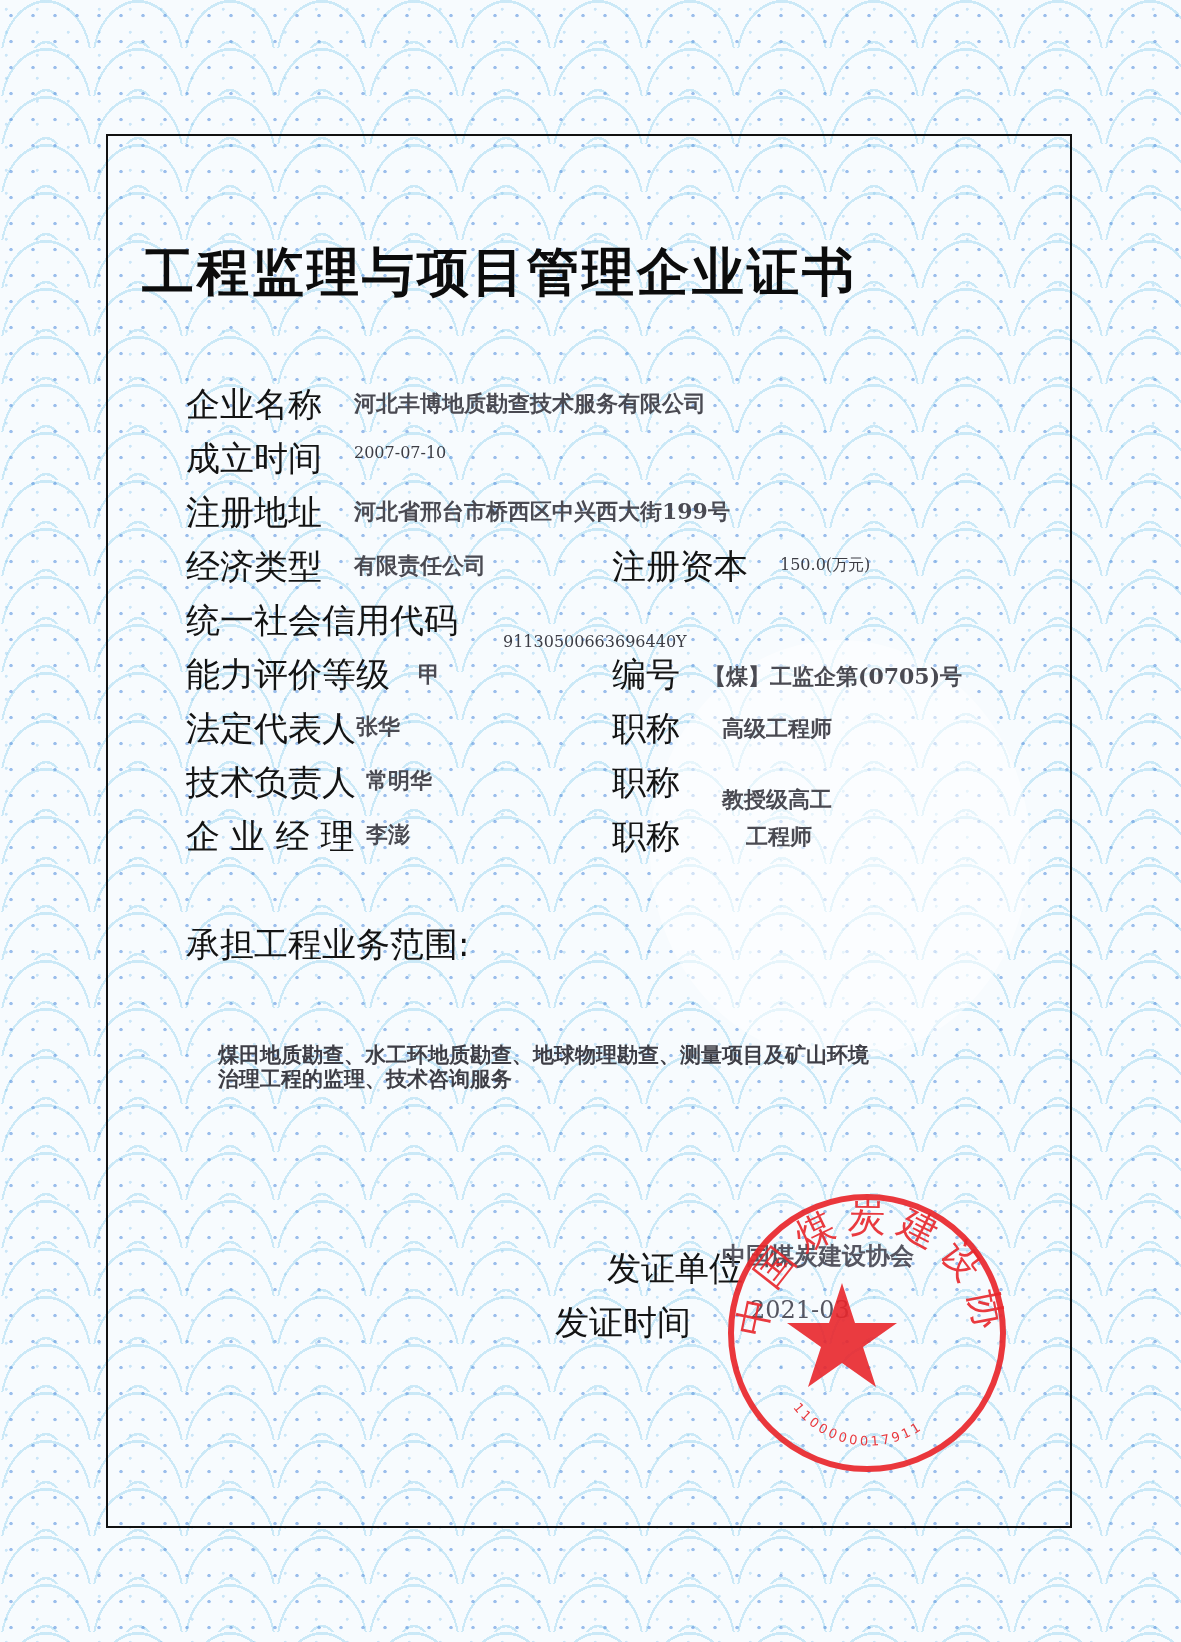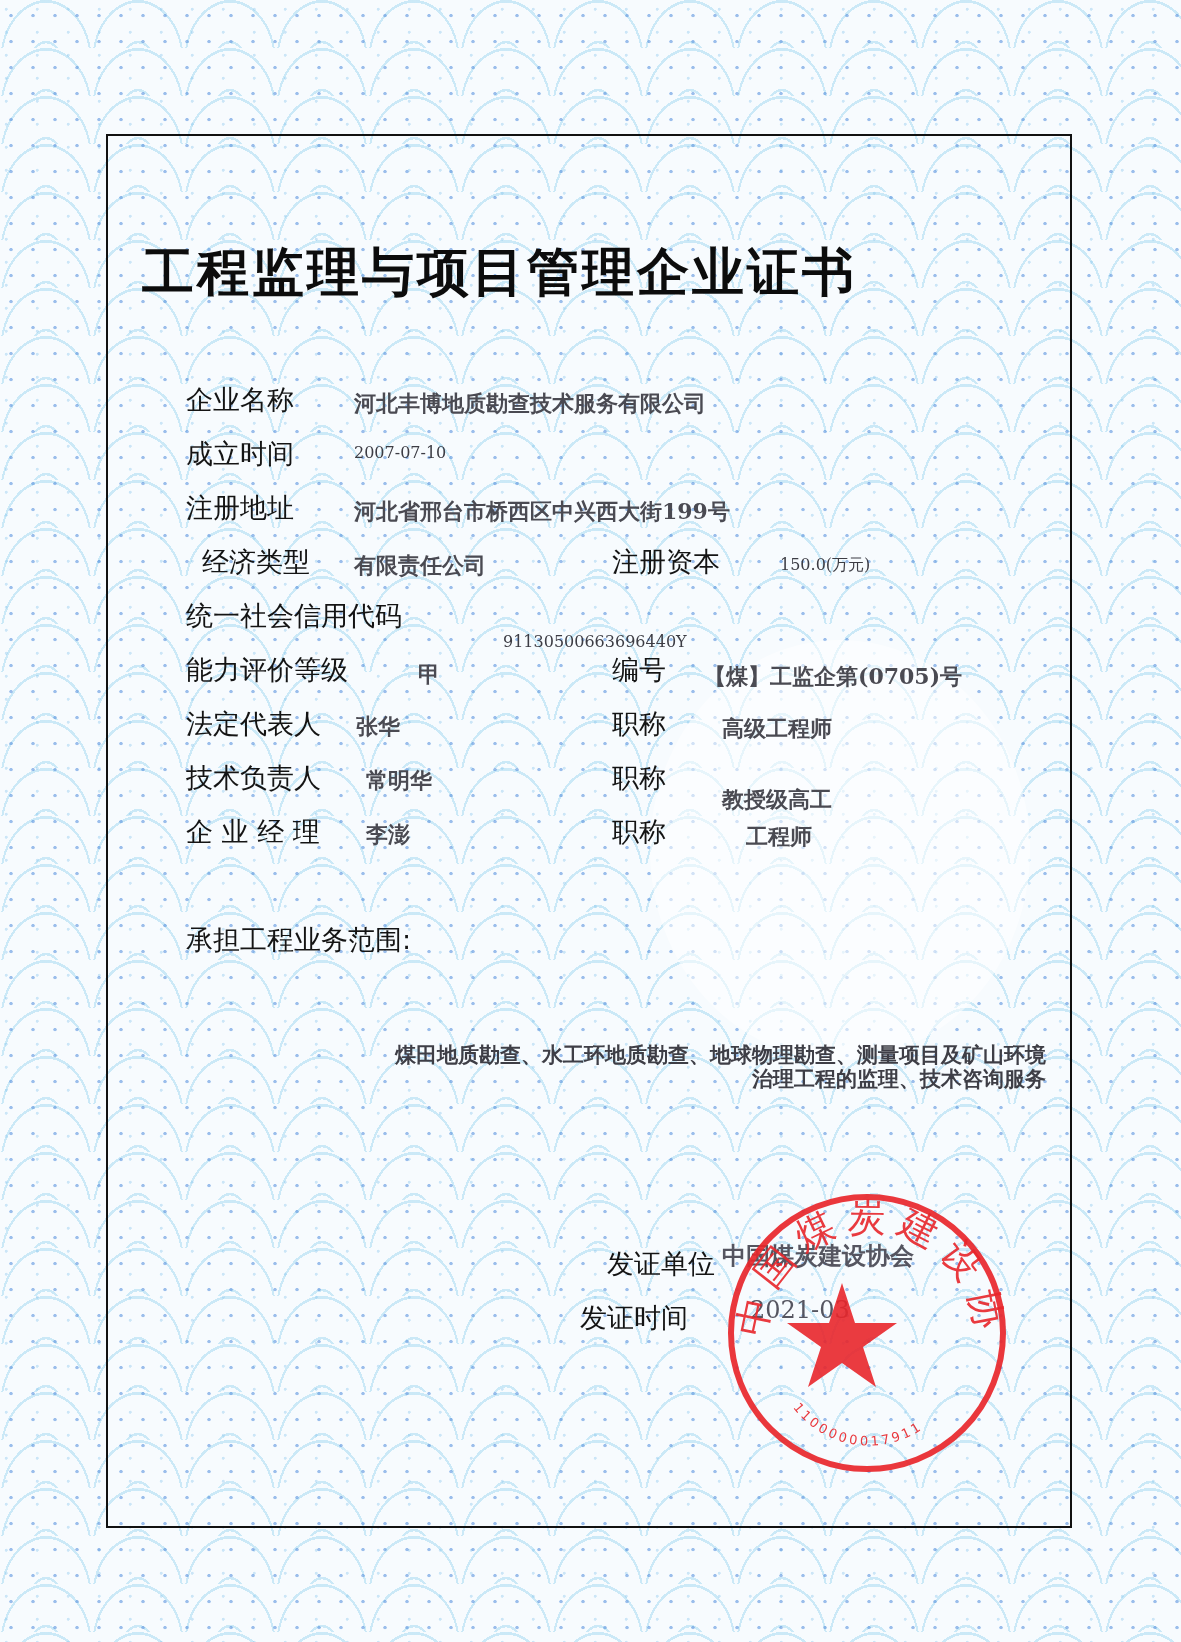--- a/index.html
+++ b/index.html
@@ -18,31 +18,31 @@
       position: absolute; left: 106px; top: 134px; width: 966px; height: 1394px;
       border: 2px solid #111; box-sizing: border-box;
     }
     .title {
       position: absolute; left: 0; top: 238px; width: 999px; text-align: center;
       font-family: "DejaVu Sans", sans-serif; font-weight: bold;
       font-size: 52px; letter-spacing: 3px; color: #0c0c0c;
     }
     .label {
       position: absolute; font-family: "DejaVu Sans", sans-serif;
-      font-size: 27px; color: #141414; white-space: nowrap;
+      font-size: 34px; color: #141414; white-space: nowrap;
     }
     .value {
       position: absolute; font-family: "DejaVu Serif", serif; font-weight: bold;
       font-size: 22px; color: #4a4a52; white-space: nowrap;
     }
     .value.num { font-weight: normal; font-size: 16px; color: #3c3c44; }
     .scope {
       position: absolute; left: 224px; top: 1088px; width: 830px;
       font-family: "DejaVu Serif", serif; font-weight: bold; font-size: 21px;
-      color: #3e3e46; line-height: 30px; text-indent: 2px; text-align: right;
+      color: #3e3e46; line-height: 30px; text-indent: 2px;
     }
     .issuer-value {
       position: absolute; font-family: "DejaVu Serif", serif; font-weight: bold;
       font-size: 24px; color: #555560; white-space: nowrap;
     }
     .seal { position: absolute; left: 722px; top: 1188px; width: 290px; height: 290px; pointer-events: none; }
     .watermark {
       position: absolute; left: 650px; top: 640px; width: 380px; height: 420px;
       border-radius: 50%; background: rgba(255,255,255,0.55);
     }
@@ -57,21 +57,21 @@
 
 <div class="label" style="left:186px;top:382px;">企业名称</div>
 <div class="value" style="left:354px;top:389px;">河北丰博地质勘查技术服务有限公司</div>
 
 <div class="label" style="left:186px;top:436px;">成立时间</div>
 <div class="value num" style="left:354px;top:443px;">2007-07-10</div>
 
 <div class="label" style="left:186px;top:490px;">注册地址</div>
 <div class="value" style="left:354px;top:497px;">河北省邢台市桥西区中兴西大街199号</div>
 
-<div class="label" style="left:186px;top:544px;margin-left:16px;">经济类型</div>
+<div class="label" style="left:186px;top:544px;">经济类型</div>
 <div class="value" style="left:354px;top:551px;">有限责任公司</div>
 <div class="label" style="left:612px;top:544px;">注册资本</div>
 <div class="value num" style="left:780px;top:555px;">150.0(万元)</div>
 
 <div class="label" style="left:186px;top:598px;">统一社会信用代码</div>
 <div class="value num" style="left:476px;top:632px;margin-left:27px;">91130500663696440Y</div>
 
 <div class="label" style="left:186px;top:652px;">能力评价等级</div>
 <div class="value" style="left:418px;top:660px;">甲</div>
 <div class="label" style="left:612px;top:652px;">编号</div>
@@ -91,21 +91,21 @@
 <div class="value" style="left:366px;top:820px;">李澎</div>
 <div class="label" style="left:612px;top:814px;">职称</div>
 <div class="value" style="left:746px;top:822px;">工程师</div>
 
 <div class="label" style="left:186px;top:922px;">承担工程业务范围:</div>
 <div class="scope" style="top:1040px;left:216px;">煤田地质勘查、水工环地质勘查、地球物理勘查、测量项目及矿山环境</div>
 <div class="scope" style="top:1064px;left:216px;">治理工程的监理、技术咨询服务</div>
 
 <div class="label" style="left:580px;top:1246px;margin-left:27px;">发证单位</div>
 <div class="issuer-value" style="left:722px;top:1240px;">中国煤炭建设协会</div>
-<div class="label" style="left:580px;top:1300px;">发证时间</div>
+<div class="label" style="left:555px;top:1300px;">发证时间</div>
 <div class="issuer-value" style="left:750px;top:1296px;font-weight:normal;">2021-03</div>
 
 <svg class="seal" viewBox="0 0 290 290" xmlns="http://www.w3.org/2000/svg">
   <defs>
     <path id="sealArcTop" d="M 45 165 A 105 105 0 1 1 250 175"></path>
     <path id="sealArcBottom" d="M 62 205 A 95 95 0 0 0 232 205"></path>
   </defs>
   <circle cx="145" cy="145" r="136" fill="none" stroke="#e8262b" stroke-width="6" opacity="0.92"></circle>
   <text fill="#e8262b" font-family="DejaVu Serif, serif" font-size="38" letter-spacing="10" opacity="0.9">
     <textPath href="#sealArcTop" startOffset="4%">中国煤炭建设协会</textPath>

